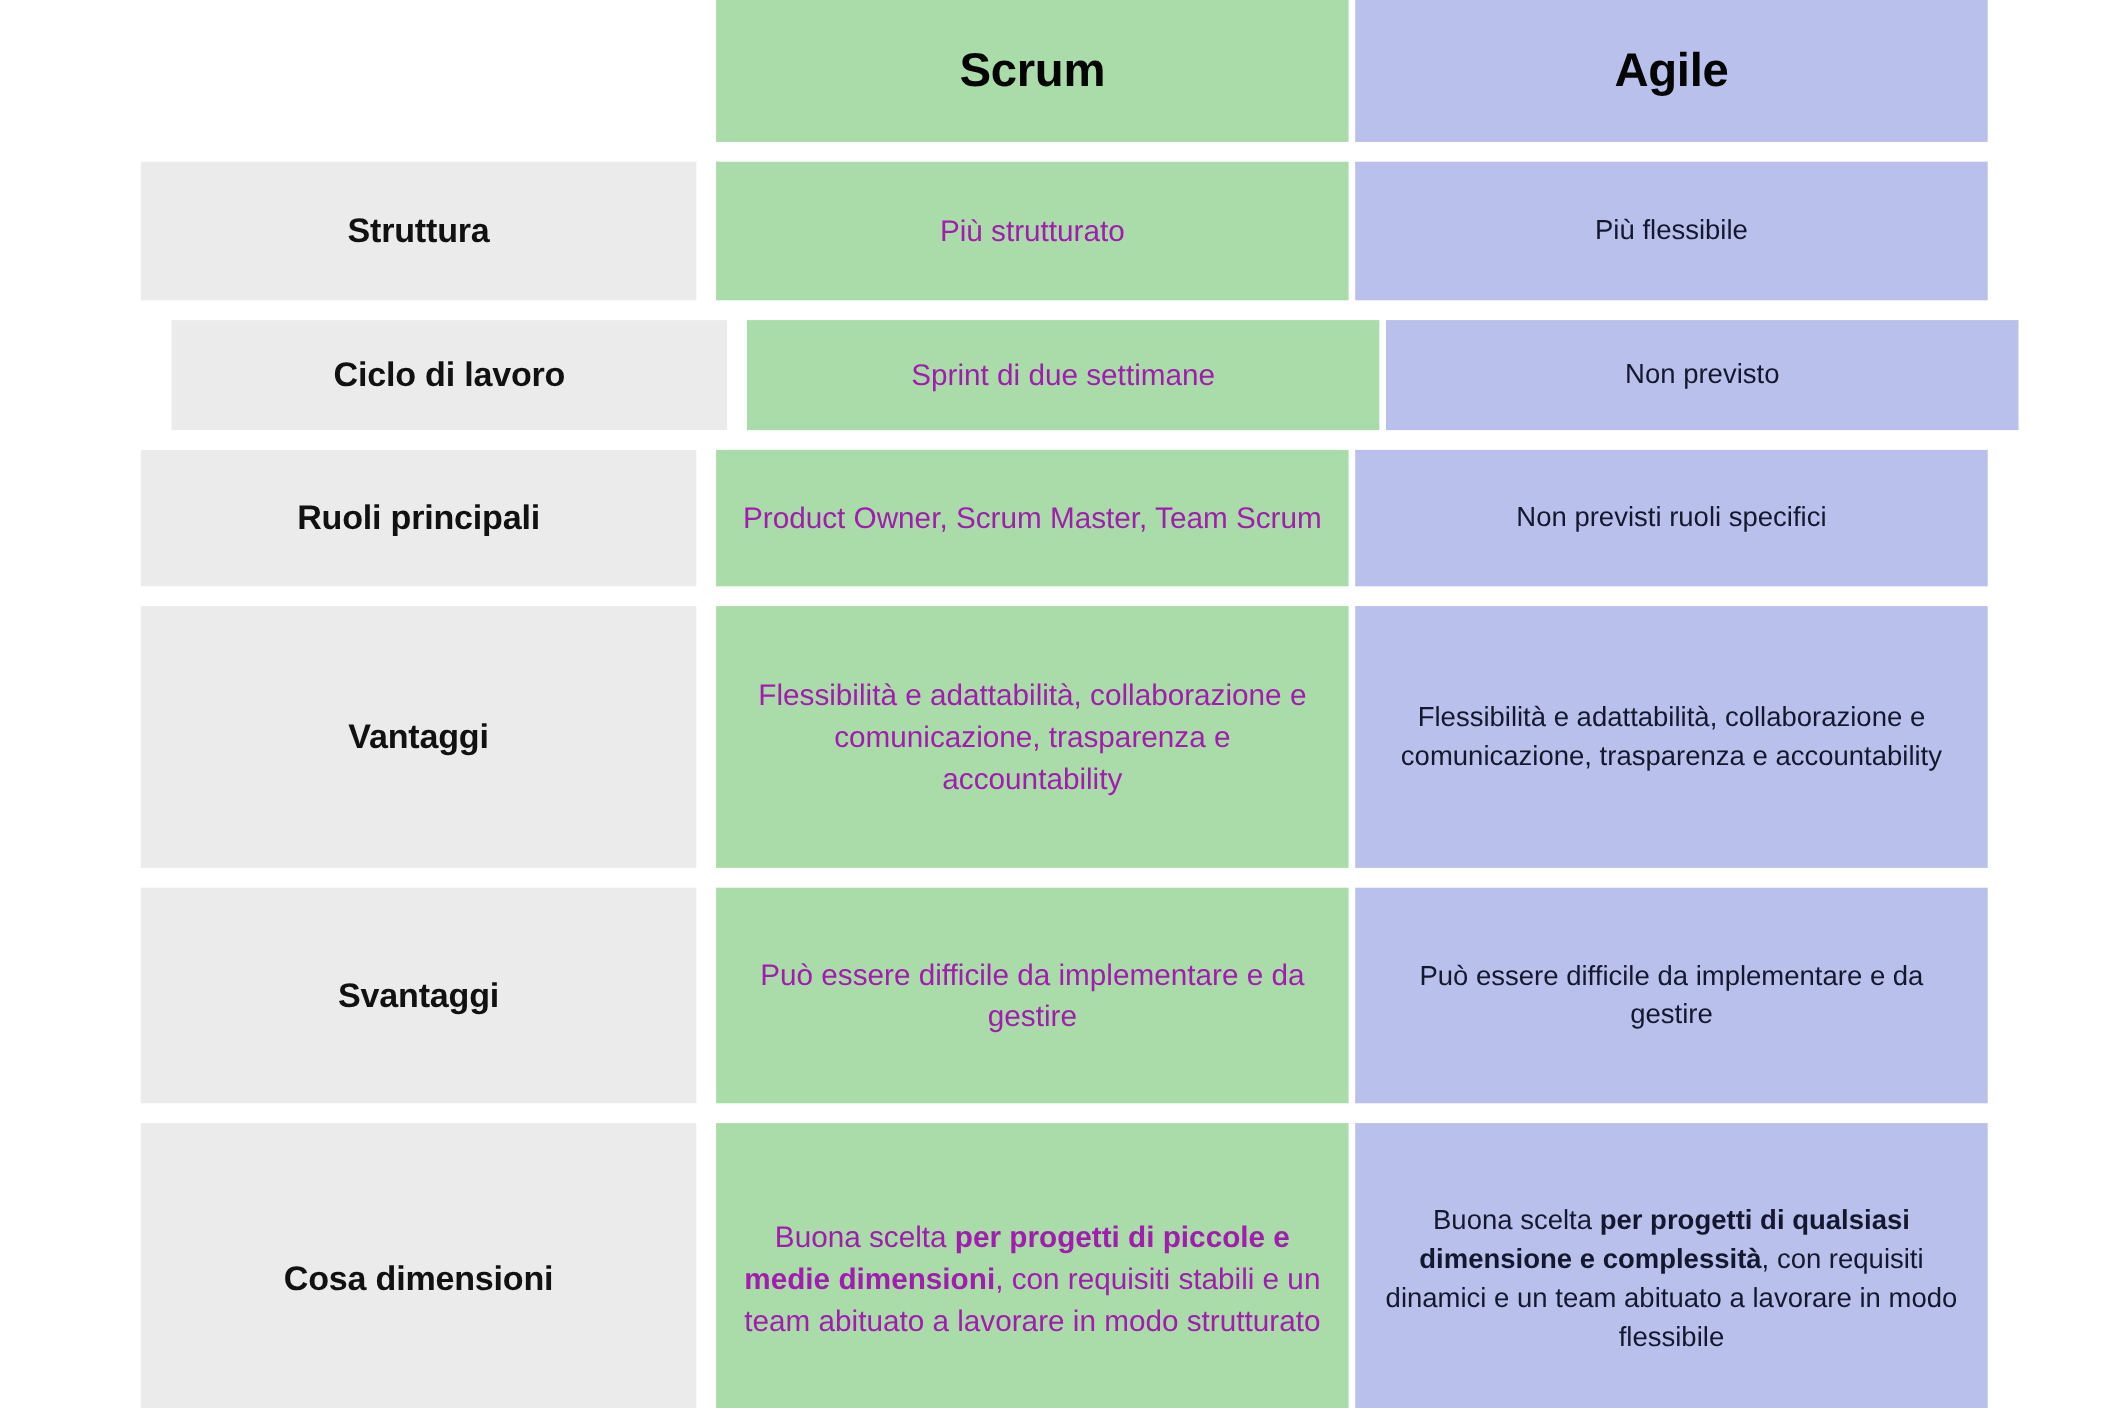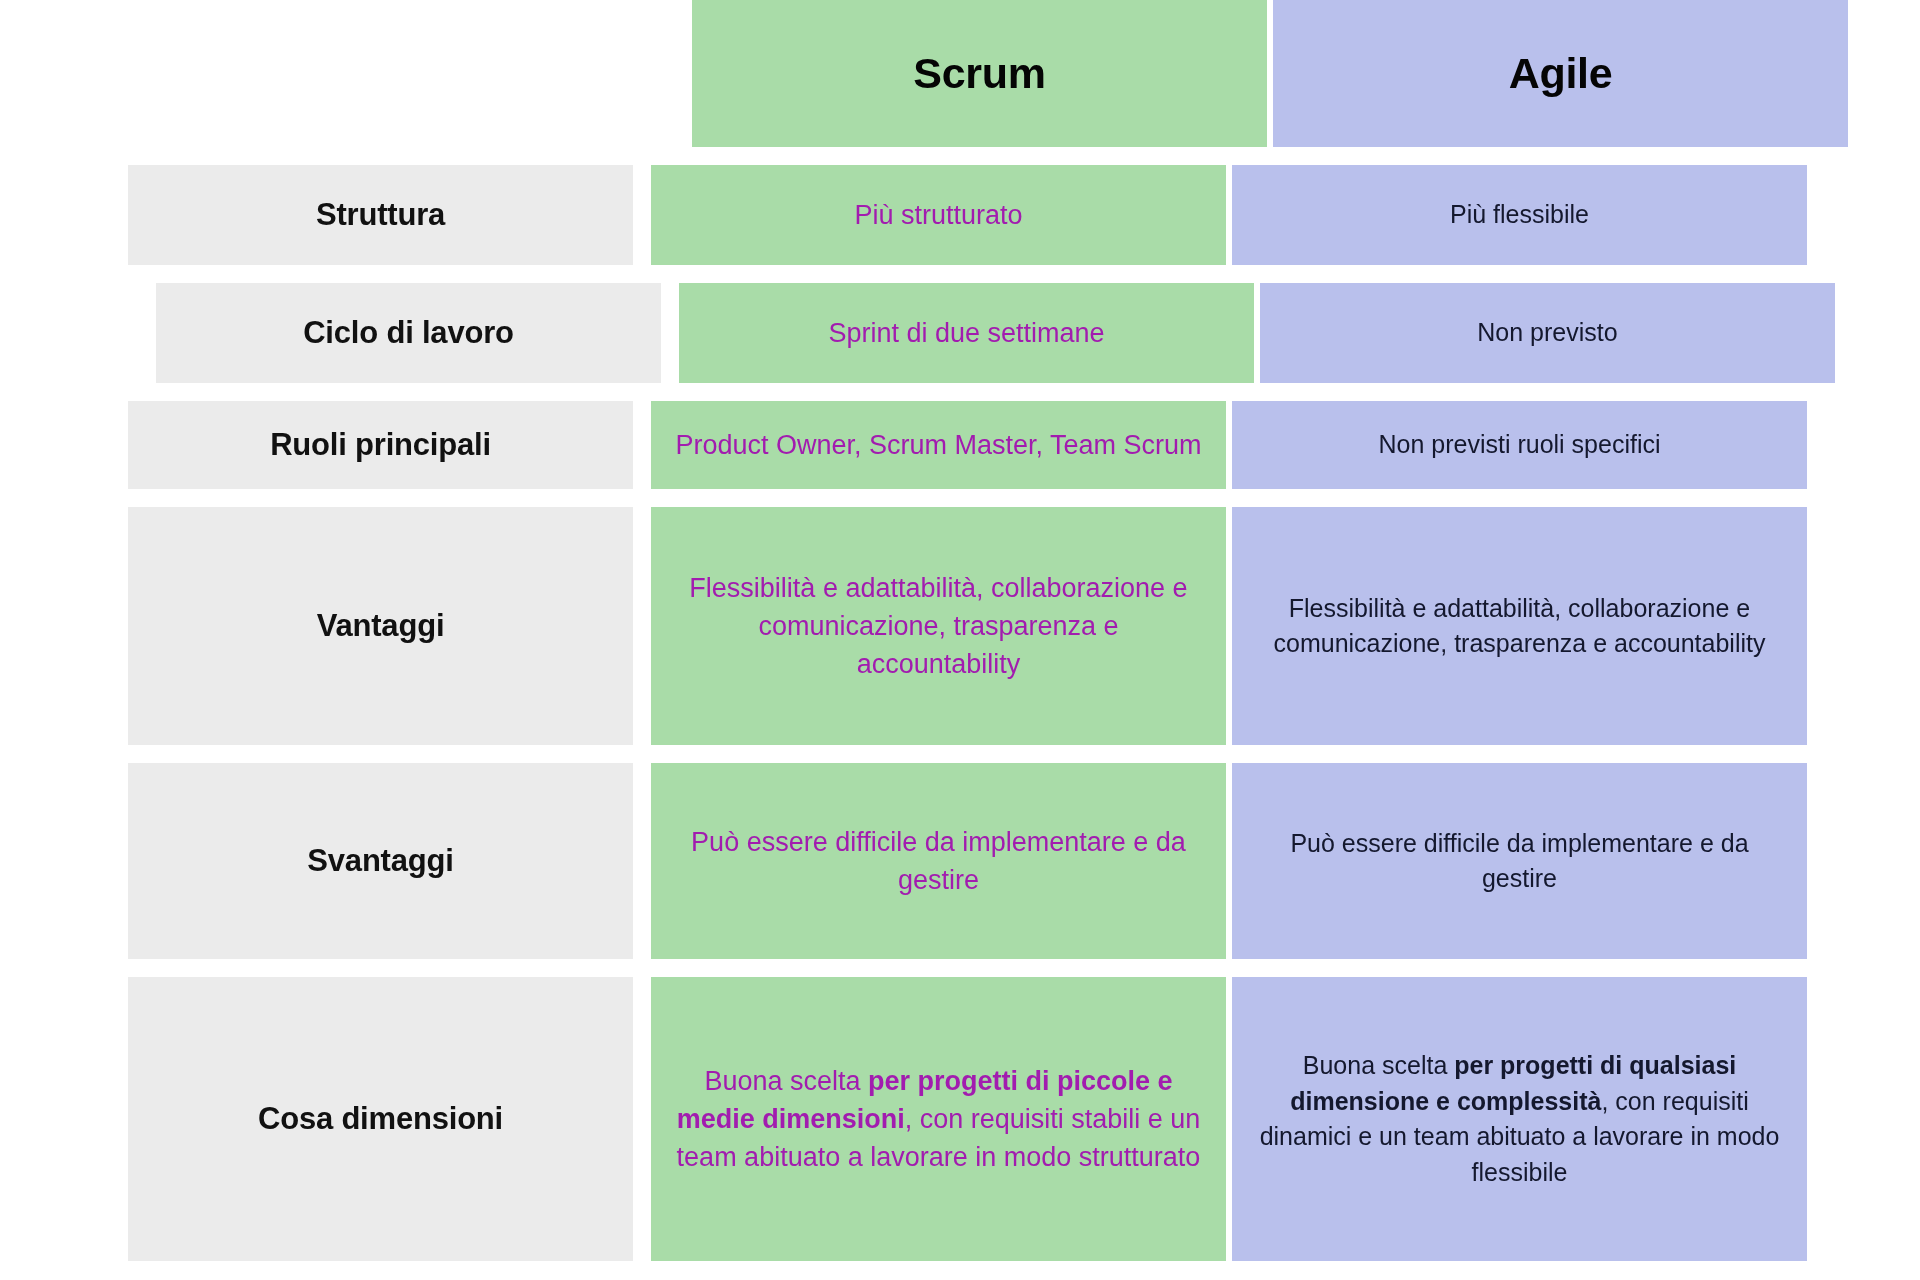--- a/index.html
+++ b/index.html
@@ -67,24 +67,24 @@
   }
   
   .row-header .cell-label{ background:transparent; }
   .row-header .cell-scrum,
   .row-header .cell-agile{
     font-size:43px;
     font-weight:bold;
     letter-spacing:-0.3px;
     color:#050505;
   }
-  .h-100{ height:147px;margin-left:41px; }
-  .h-str{ height:100px; }
+  .h-100{ height:129px; }
+  .h-str{ height:126px; }
   .h-cic{ height:100px;padding-left:28px; }
-  .h-ruo{ height:88px; }
+  .h-ruo{ height:124px; }
   .h-van{ height:238px; }
   .h-sva{ height:196px; }
   .h-cos{ height:284px; }
   .t b{ font-weight:bold; }
   .t{ display:block; }
 </style>
 </head>
 <body>
 
 <div id="comparison-table">

